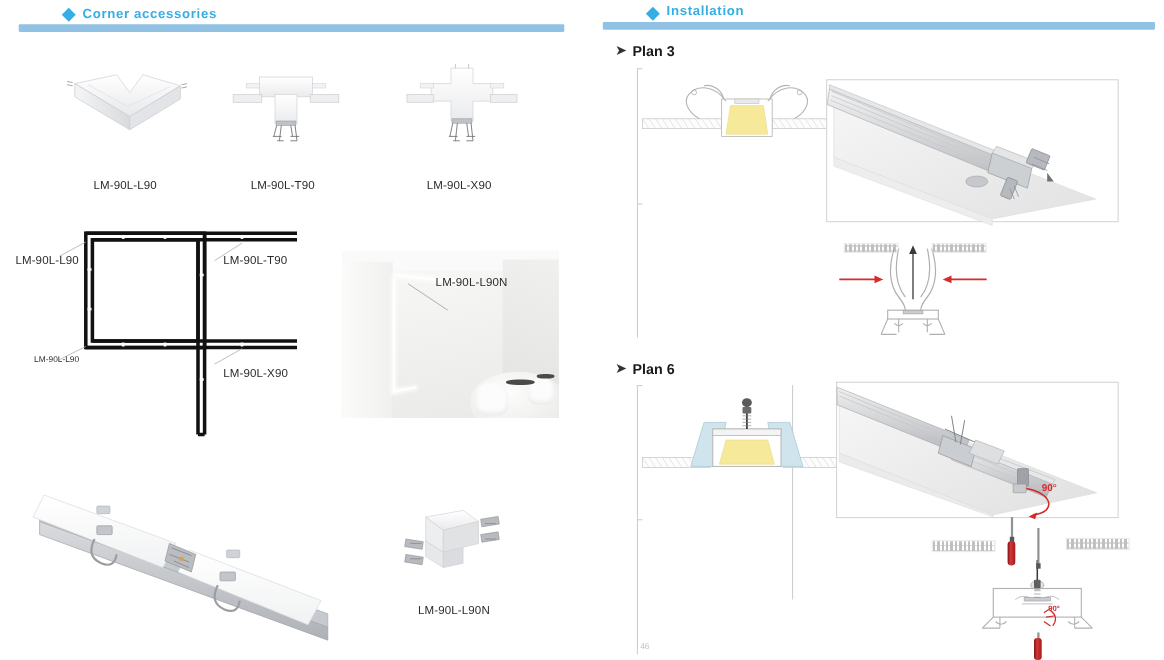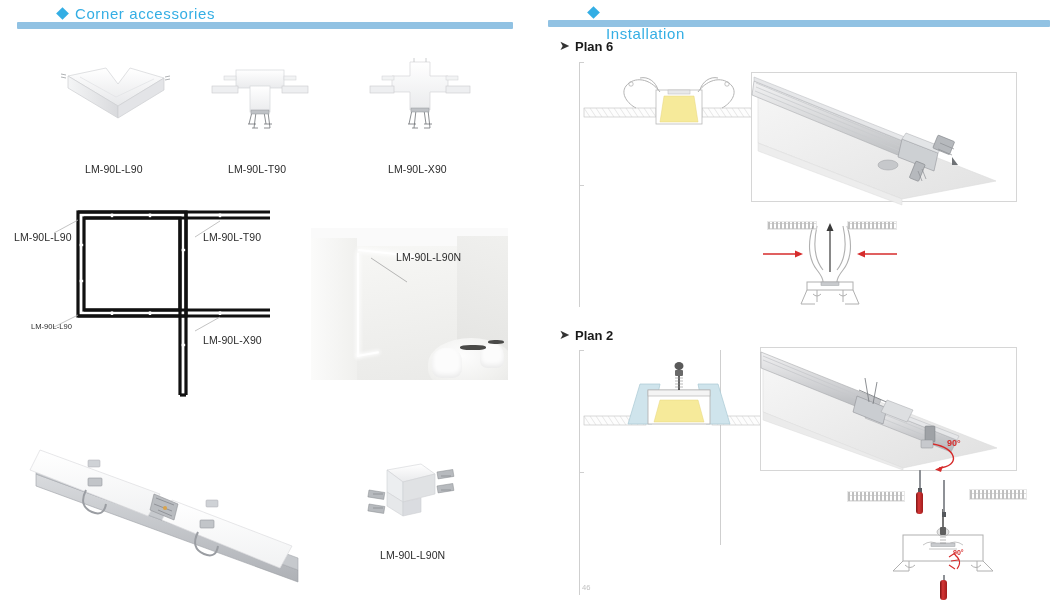--- a/index.html
+++ b/index.html
@@ -14,21 +14,21 @@
 
   
   .panel { position: absolute; top: 0; height: 600px; }
   #panel-left  { left: 0;   width: 529px; }
   #panel-right { left: 529px; width: 529px; }
 
   
   .section-head { position: absolute; left: 0; top: 0; width: 100%; }
   .sh-title {
     position: absolute; white-space: nowrap;
-    font-size: 15px; font-weight: normal; letter-spacing: .6px;
+    font-size: 12px; font-weight: bold; letter-spacing: .6px;
     color: #34AEE4;
   }
   .sh-diamond {
     position: absolute; width: 9px; height: 9px;
     background: #34AEE4; transform: rotate(45deg);
   }
   .sh-bar {
     position: absolute; height: 7px;
     background: #91C2E3;
     border-radius: 1px;
@@ -363,26 +363,26 @@
         </g>
       </svg>
     </div>
     <span class="cap" style="left:380px; top:549px;">LM-90L-L90N</span>
   </div>
 
   <div class="panel" id="panel-right">
 
     <div class="section-head">
       <span class="sh-diamond" style="left:60px; top:8px;"></span>
-      <span class="sh-title" style="left:77px; top:3px;margin-top:22px;">Installation</span>
+      <span class="sh-title" style="left:77px; top:3px;">Installation</span>
       <span class="sh-bar" style="left:19px; top:20px; width:502px;"></span>
     </div>
 
     <span class="plan-arrow" style="left:30px; top:39px;">➤</span>
-    <span class="plan-label" style="left:46px; top:39px;">Plan 6</span>
+    <span class="plan-label" style="left:46px; top:39px;">Plan 3</span>
 
     <div class="vrule" style="left:50px; top:62px; height:245px;"></div>
     <div class="tickmark" style="left:50px; top:62px;"></div>
     <div class="tickmark" style="left:50px; top:185px;"></div>
 
     <div class="art" style="left:55px; top:70px; width:190px; height:70px;">
       <svg width="190" height="70" viewBox="0 0 190 70">
 
         <g>
           <rect x="0" y="38" width="72" height="9" fill="#fdfdfd" stroke="#c0c0c0" stroke-width="0.6"></rect>
@@ -486,21 +486,21 @@
           <path d="M146 42 H112"></path>
         </g>
         <path d="M52 42 L44 38.4 L44 45.6 Z" fill="#d62b2b"></path>
         <path d="M106 42 L114 38.4 L114 45.6 Z" fill="#d62b2b"></path>
       </svg>
     </div>
     <div class="cn-note" style="left:238px; top:221px; width:50px; height:9px;"></div>
     <div class="cn-note" style="left:318px; top:221px; width:50px; height:9px;"></div>
 
     <span class="plan-arrow" style="left:30px; top:328px;">➤</span>
-    <span class="plan-label" style="left:46px; top:328px;">Plan 2</span>
+    <span class="plan-label" style="left:46px; top:328px;">Plan 6</span>
 
     <div class="vrule" style="left:50px; top:350px; height:245px;"></div>
     <div class="tickmark" style="left:50px; top:350px;"></div>
     <div class="tickmark" style="left:50px; top:472px;"></div>
     <div class="vrule" style="left:191px; top:350px; height:195px;"></div>
 
     <div class="art" style="left:55px; top:358px; width:190px; height:85px;">
       <svg width="190" height="85" viewBox="0 0 190 85">
 
         <g>

